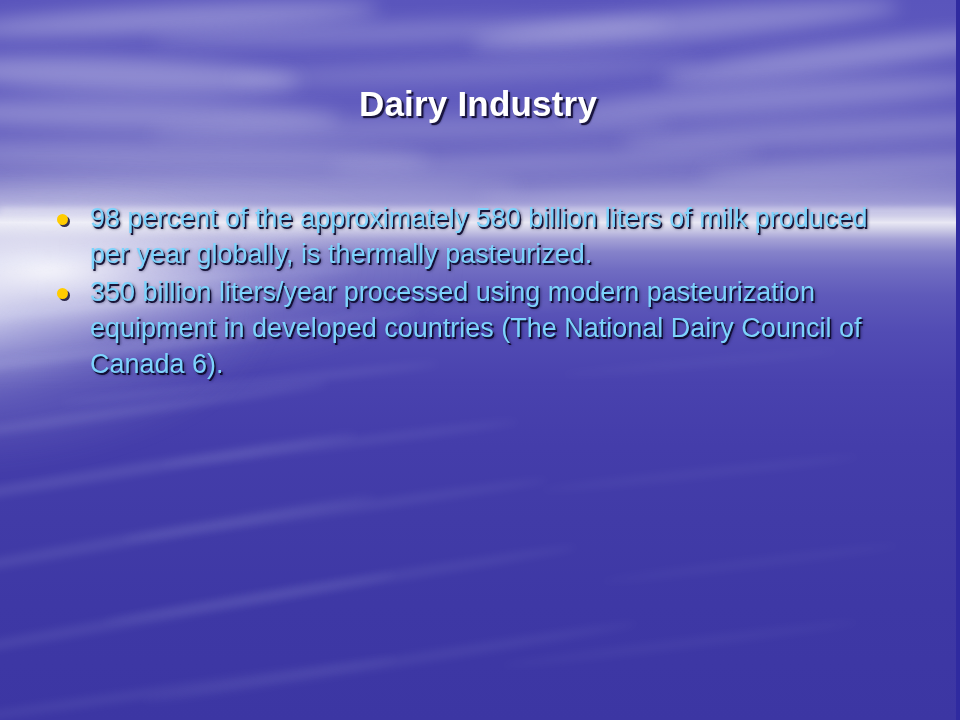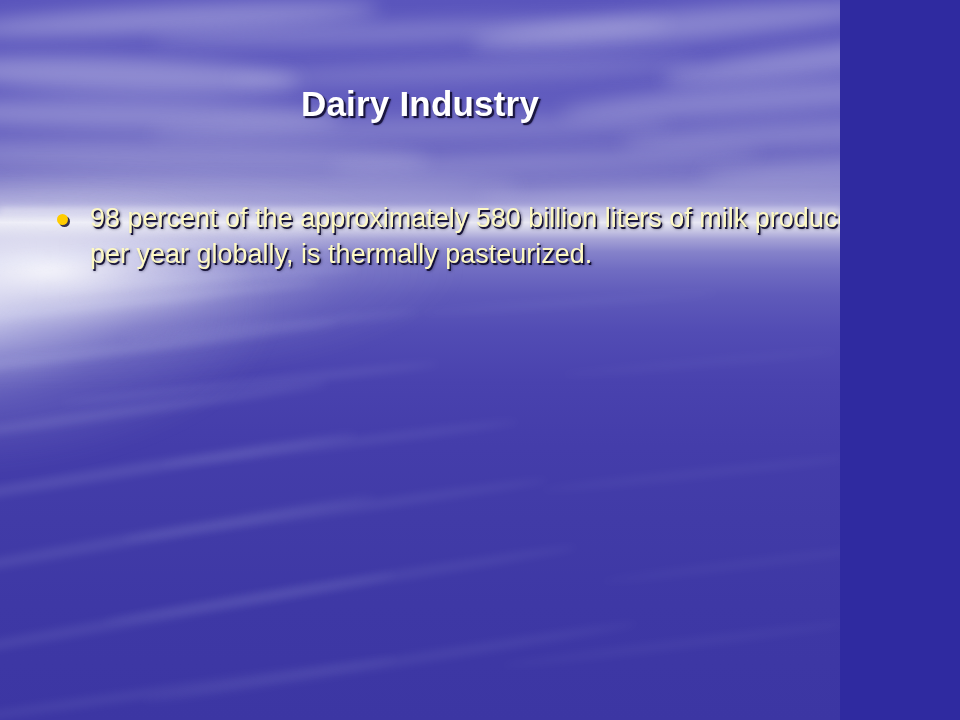--- a/index.html
+++ b/index.html
@@ -7,21 +7,21 @@
     margin: 0;
     padding: 0;
     background: #2f2aa0;
   }
   body {
     font-family: "Liberation Sans", sans-serif;
   }
 
   .slide {
     position: relative;
-    width: 840px;
+    width: 956px;
     height: 720px;
     overflow: hidden;
     background: #4d47b4;
   }
 
   
   .bg { position: absolute; inset: 0; overflow: hidden; }
 
   
   .bg-base {
@@ -163,21 +163,21 @@
     margin: 0;
     padding: 0;
   }
 
   .bullet-item {
     position: relative;
     padding-left: 42px;
     margin: 0 13px 2px 0;
     font-size: 27px;
     line-height: 36px;
-    color: #fef9c3;
+    color: #7dd3fc;
     text-shadow: 1.5px 1.5px 0 rgba(14,11,46,0.92),
                  2px 2px 3px rgba(10,8,40,0.55);
   }
 
   .bullet-dot {
     position: absolute;
     left: 9px;
     top: 14px;
     width: 11px;
     height: 11px;
@@ -242,17 +242,21 @@
 
     <div class="slide-title">Dairy Industry</div>
 
     <ul class="bullet-list">
 
       <li class="bullet-item">
         <span class="bullet-dot"></span>
         <span class="bullet-text"> 98 percent of the approximately 580 billion liters of milk produced per year globally, is thermally pasteurized.</span>
       </li>
 
+      <li class="bullet-item">
+        <span class="bullet-dot"></span>
+        <span class="bullet-text"> 350 billion liters/year processed using modern pasteurization equipment in developed countries (The National Dairy Council of Canada 6).</span>
+      </li>
 
 
     </ul>
   </div>
 </div>
 
 </body></html>

